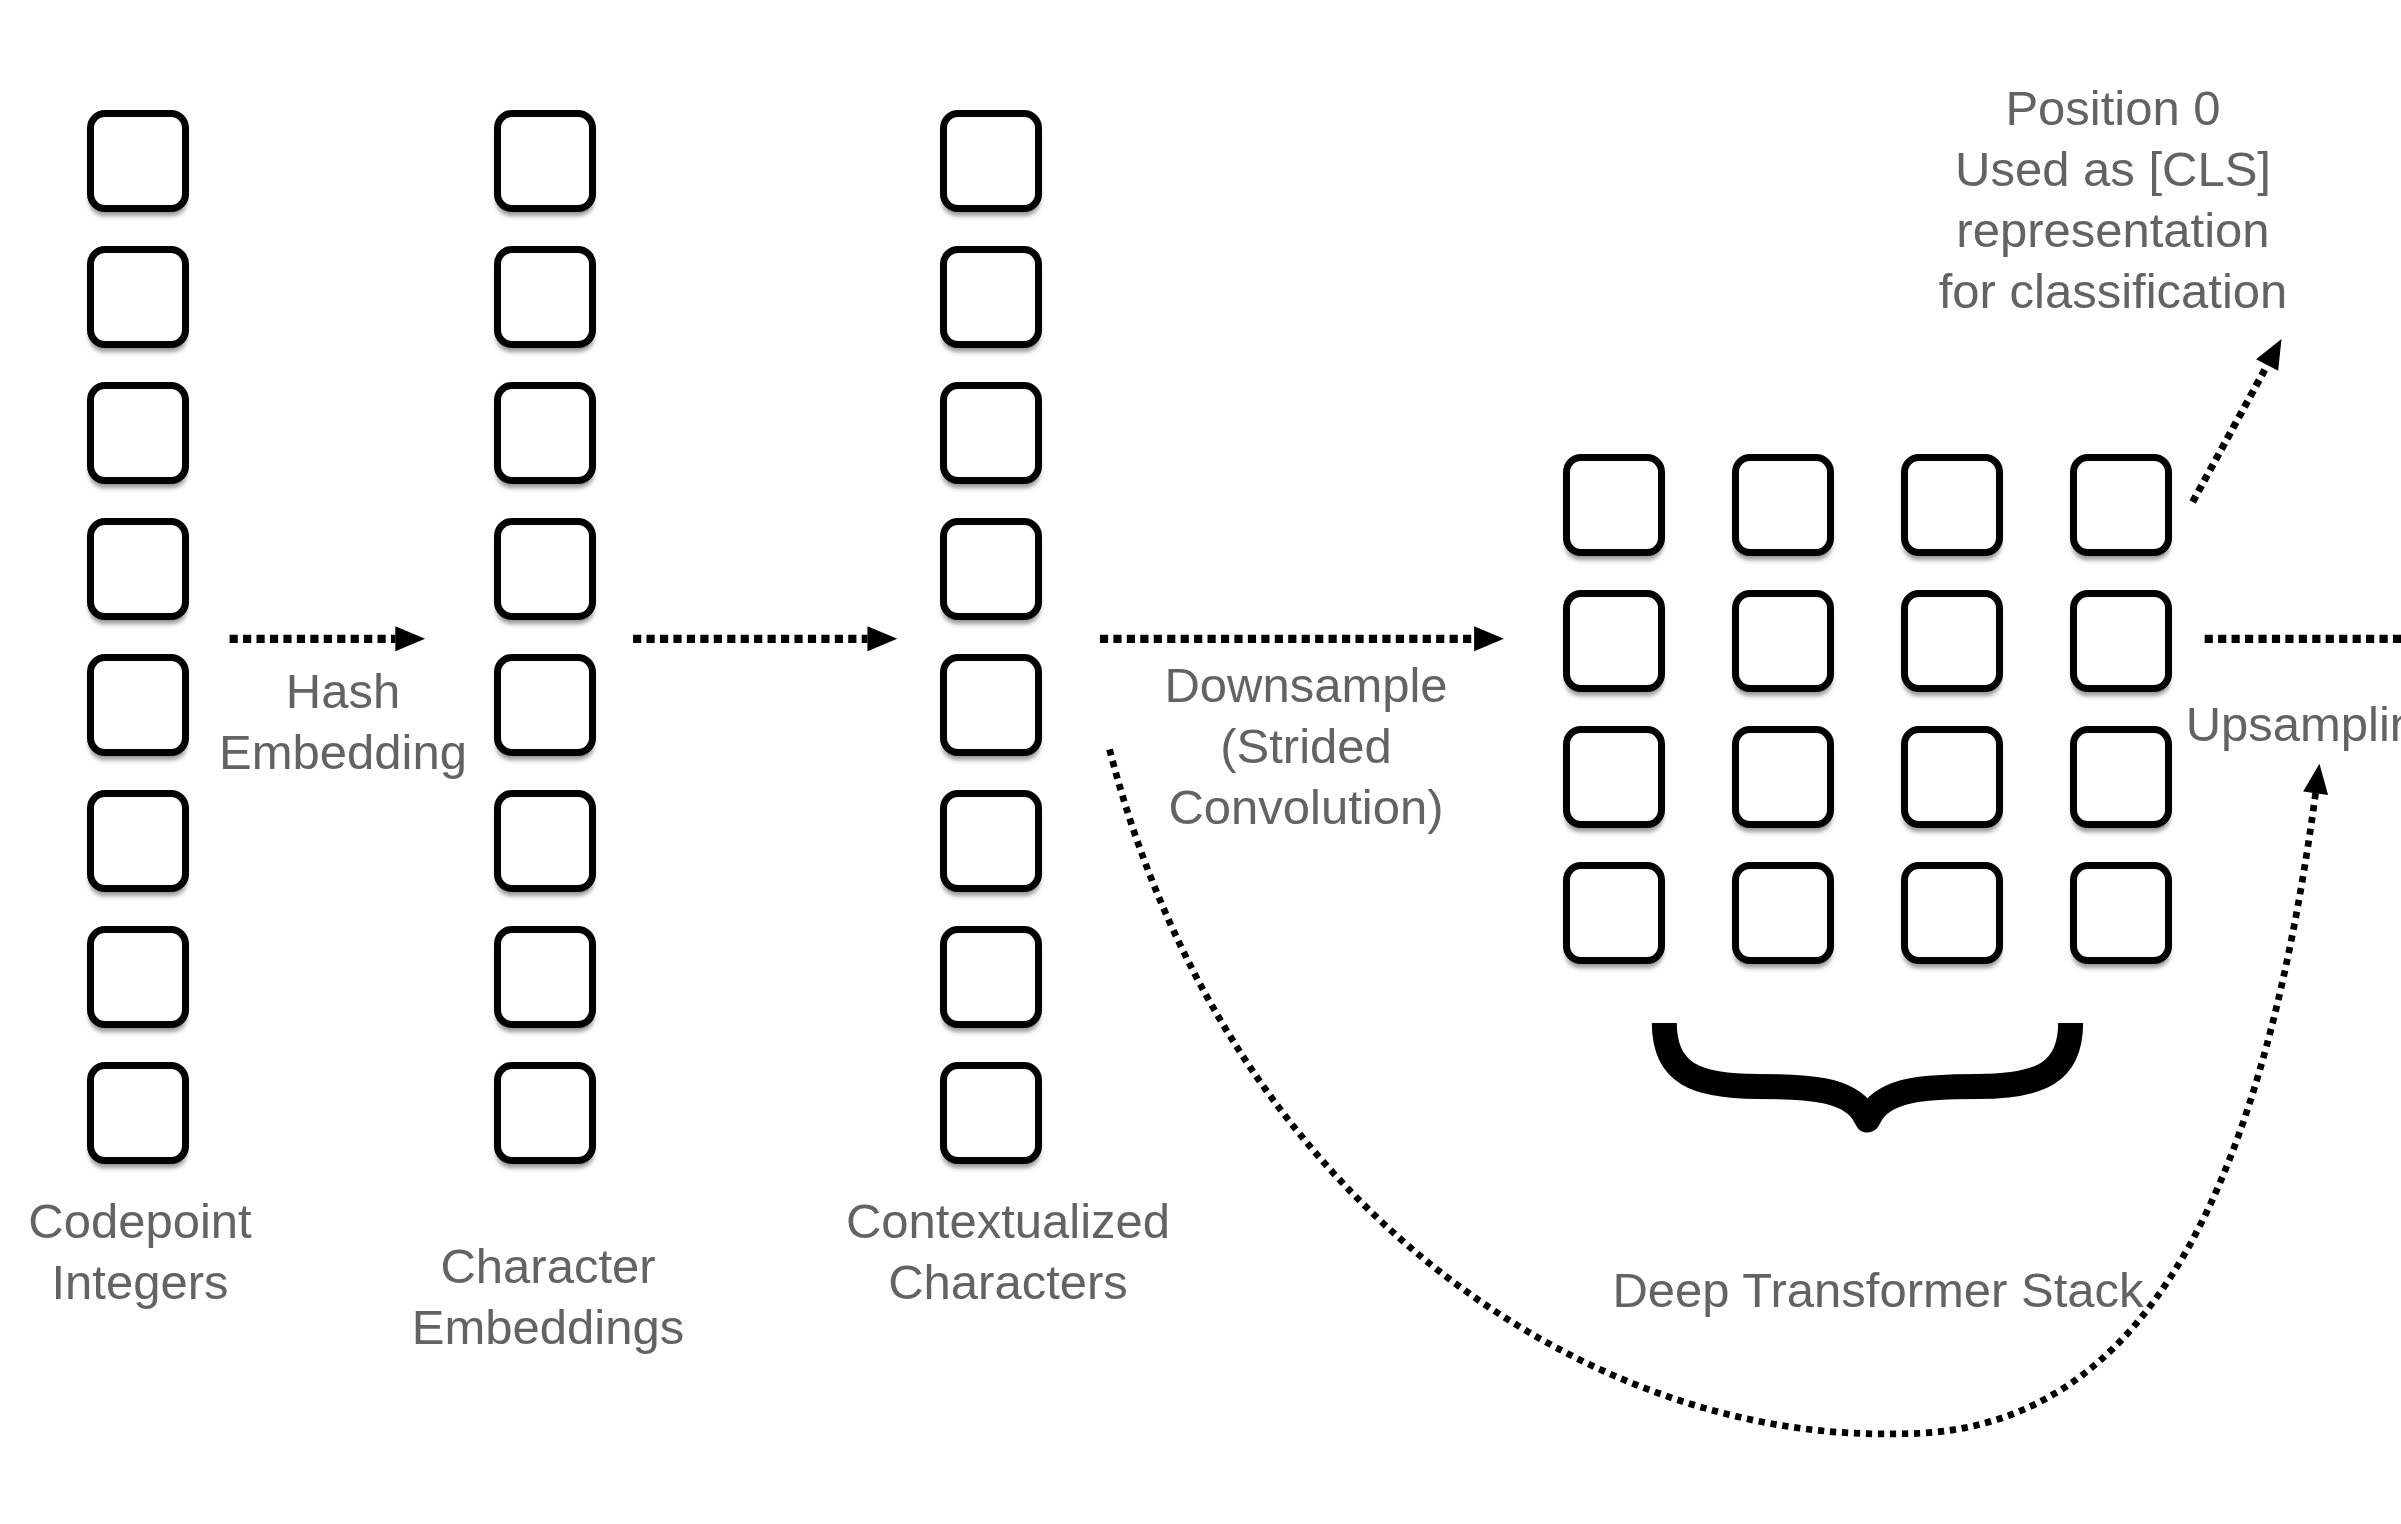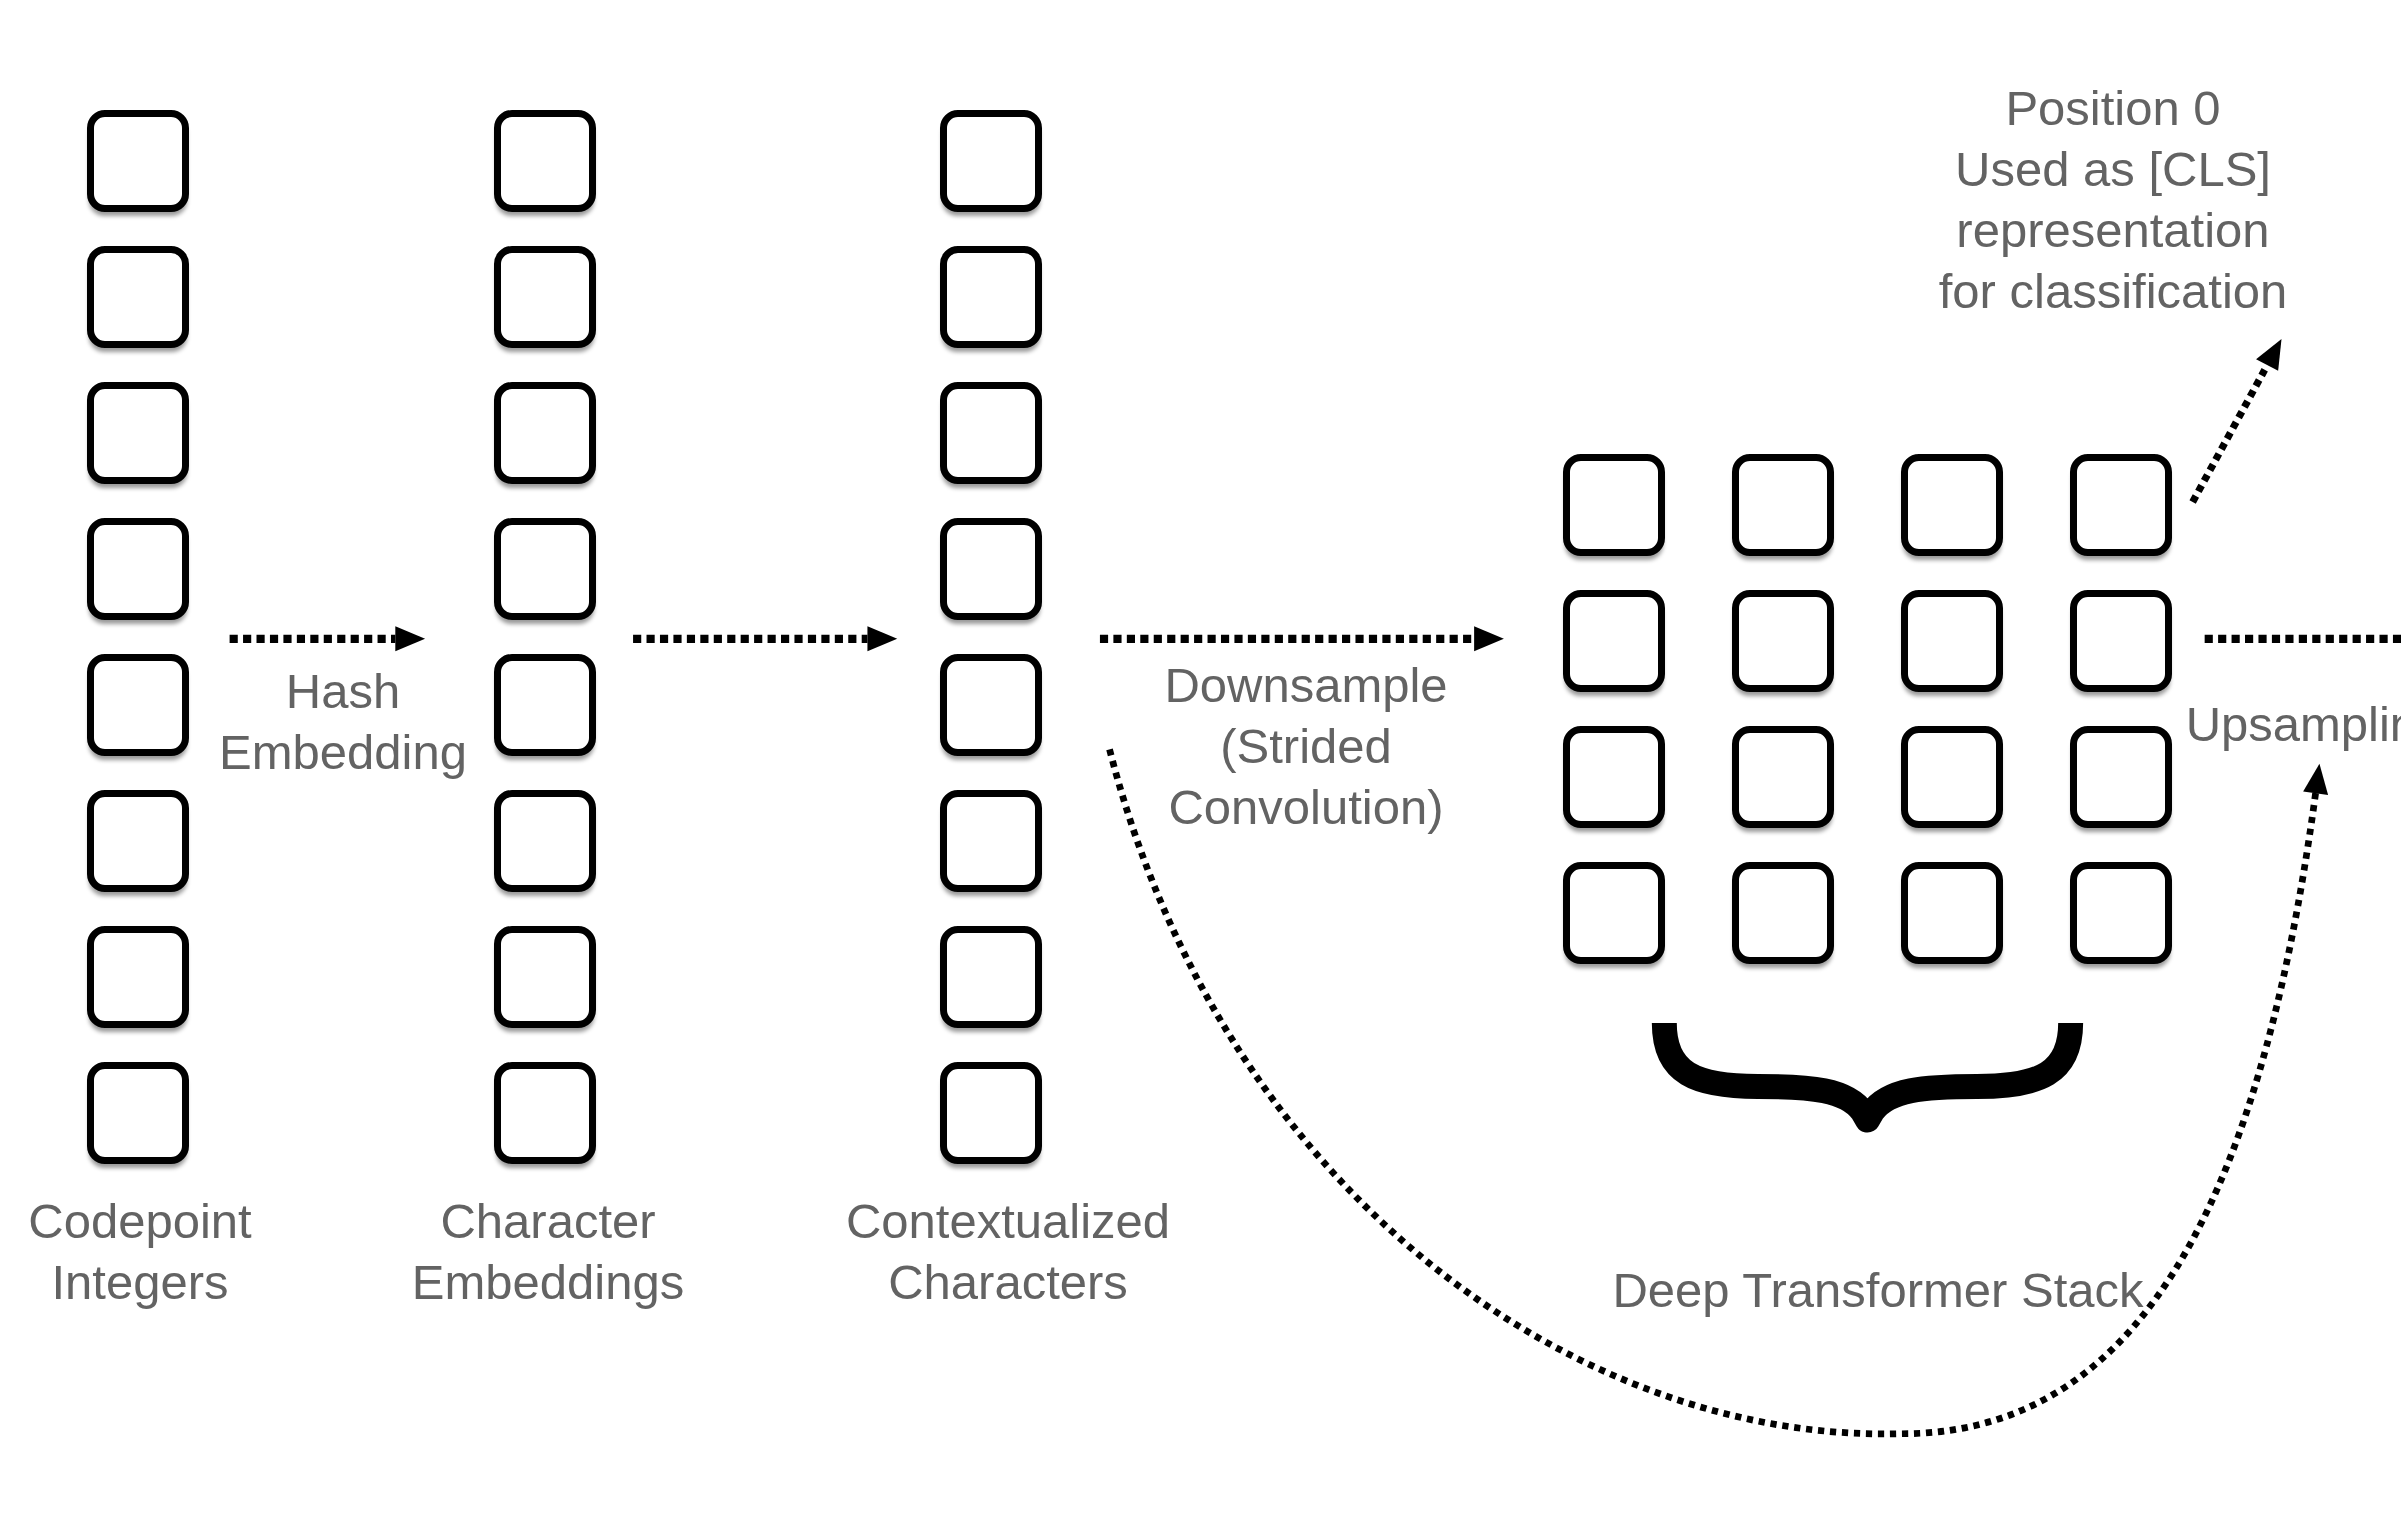--- a/index.html
+++ b/index.html
@@ -124,21 +124,21 @@
 
   <div class="lbl" style="left:343px;top:661px;">Hash
 Embedding</div>
   <div class="lbl" style="left:1306px;top:655px;">Downsample
 (Strided
 Convolution)</div>
   <div class="lbl" style="left:2315px;top:694px;">Upsampling</div>
 
   <div class="lbl" style="left:140px;top:1191px;">Codepoint
 Integers</div>
-  <div class="lbl" style="left:548px;top:1191px;text-align:center;">Character
+  <div class="lbl" style="left:548px;top:1236px;text-align:center;">Character
 Embeddings</div>
   <div class="lbl" style="left:1008px;top:1191px;">Contextualized
 Characters</div>
   <div class="lbl" style="left:2608px;top:1215px;">Concatenated
 Representations</div>
 
   <div class="lbl" style="left:2113px;top:78px;">Position 0
 Used as [CLS]
 representation
 for classification</div>

